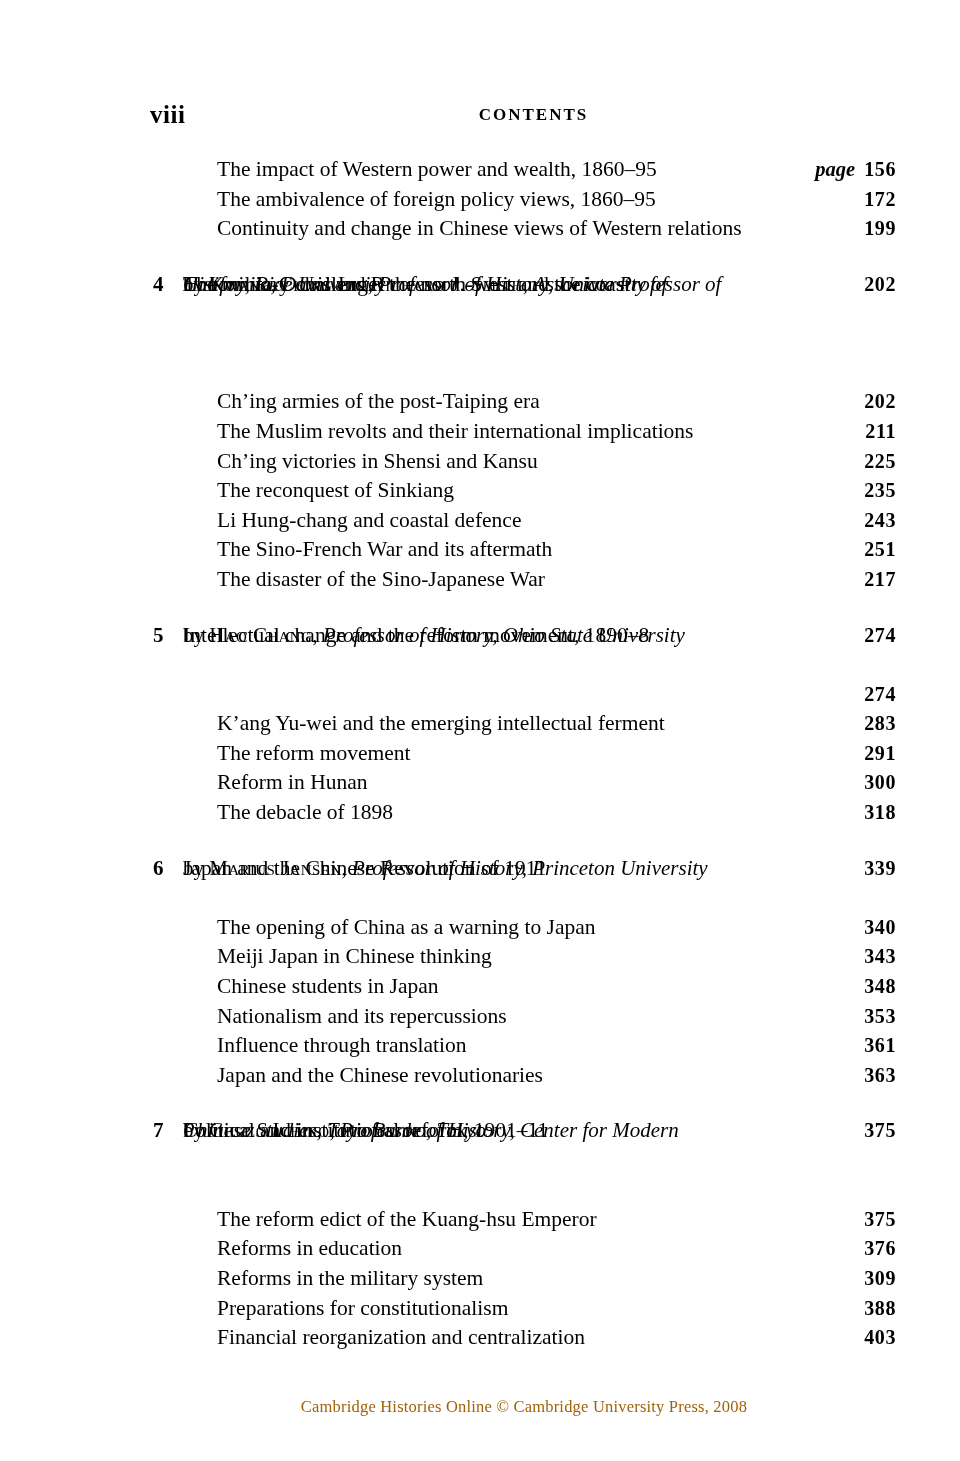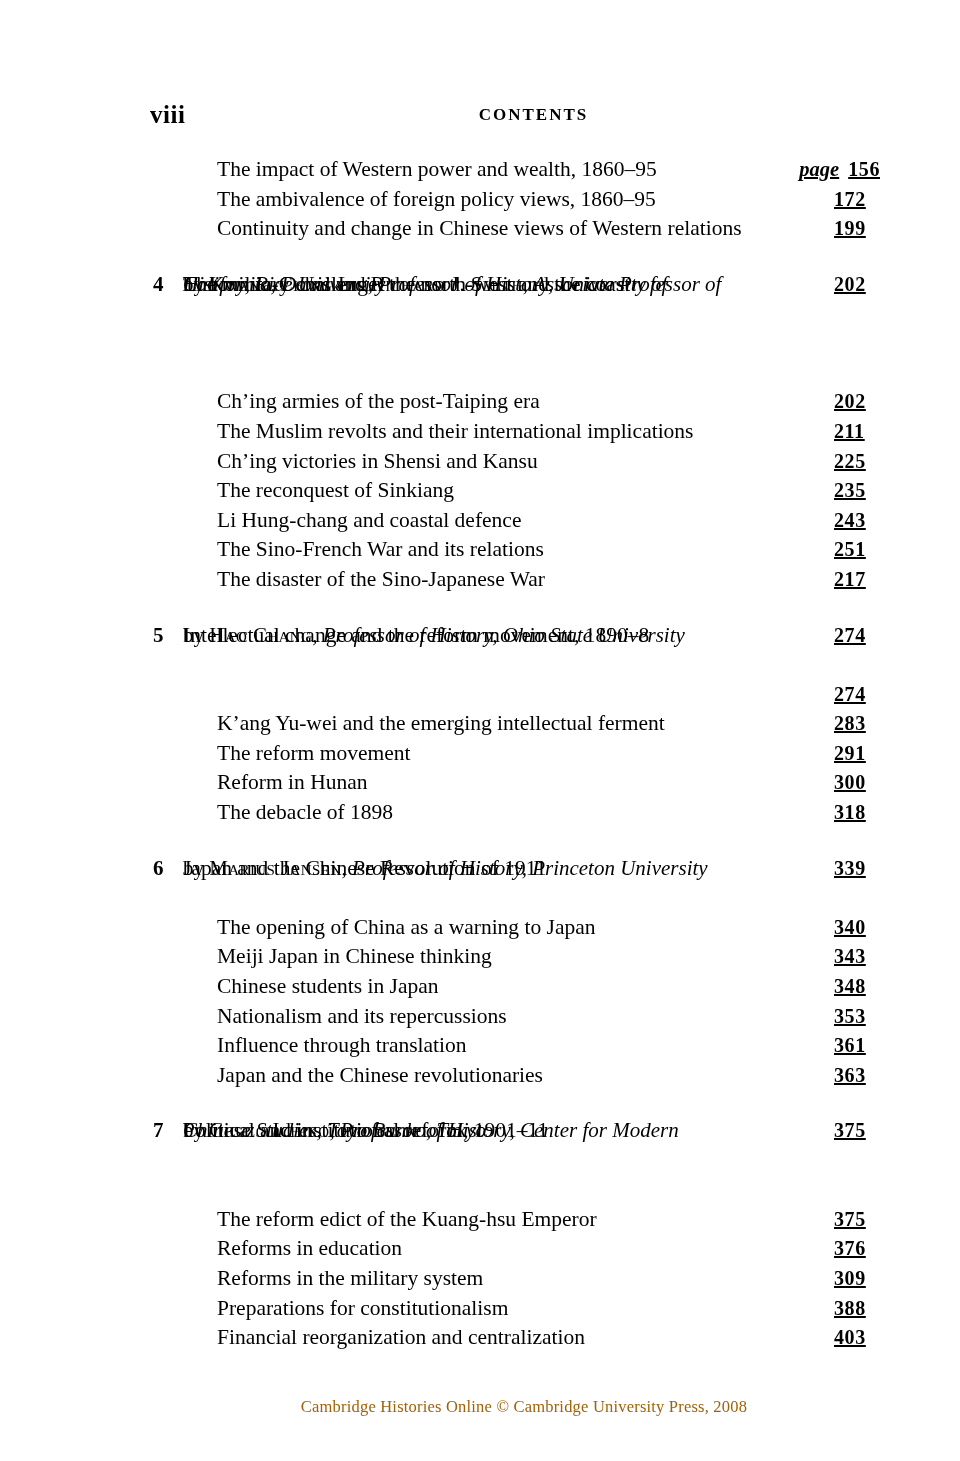--- a/index.html
+++ b/index.html
@@ -86,27 +86,27 @@
     position: absolute;
     top: 0;
     font-size: 21.5px;
   }
   .label.chapter { left: 139px; }
   .label.sub     { left: 173px; }
   .label.byline  { left: 139px; font-size: 21px; }
 
   .pg {
     position: absolute;
-    right: 124px;
+    right: 108px;
     top: 0;
     font-size: 20px;
     font-weight: bold;
     letter-spacing: 0.6px;
+    text-align: right;
     min-width: 46px;
-    text-decoration: underline;
   }
   .pg .pagelabel {
     font-style: italic;
     font-weight: bold;
     letter-spacing: 0;
     margin-right: 9px;
     font-size: 20.5px;
   }
 
   
@@ -186,21 +186,21 @@
         </div>
         <div class="row">
           <span class="label sub">The reconquest of Sinkiang</span>
           <span class="pg">235</span>
         </div>
         <div class="row">
           <span class="label sub">Li Hung-chang and coastal defence</span>
           <span class="pg">243</span>
         </div>
         <div class="row">
-          <span class="label sub">The Sino-French War and its relations</span>
+          <span class="label sub">The Sino-French War and its aftermath</span>
           <span class="pg">251</span>
         </div>
         <div class="row">
           <span class="label sub">The disaster of the Sino-Japanese War</span>
           <span class="pg">217</span>
         </div>
       </div>
       <div class="group">
         <div class="row">
           <span class="num">5</span>

